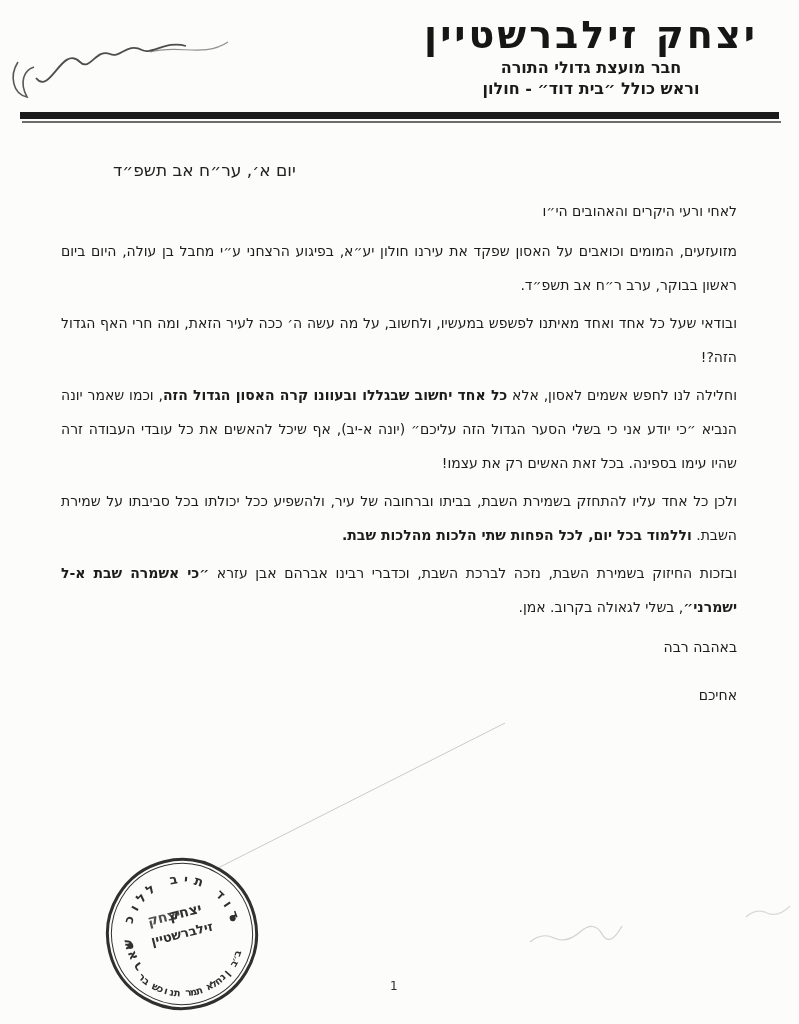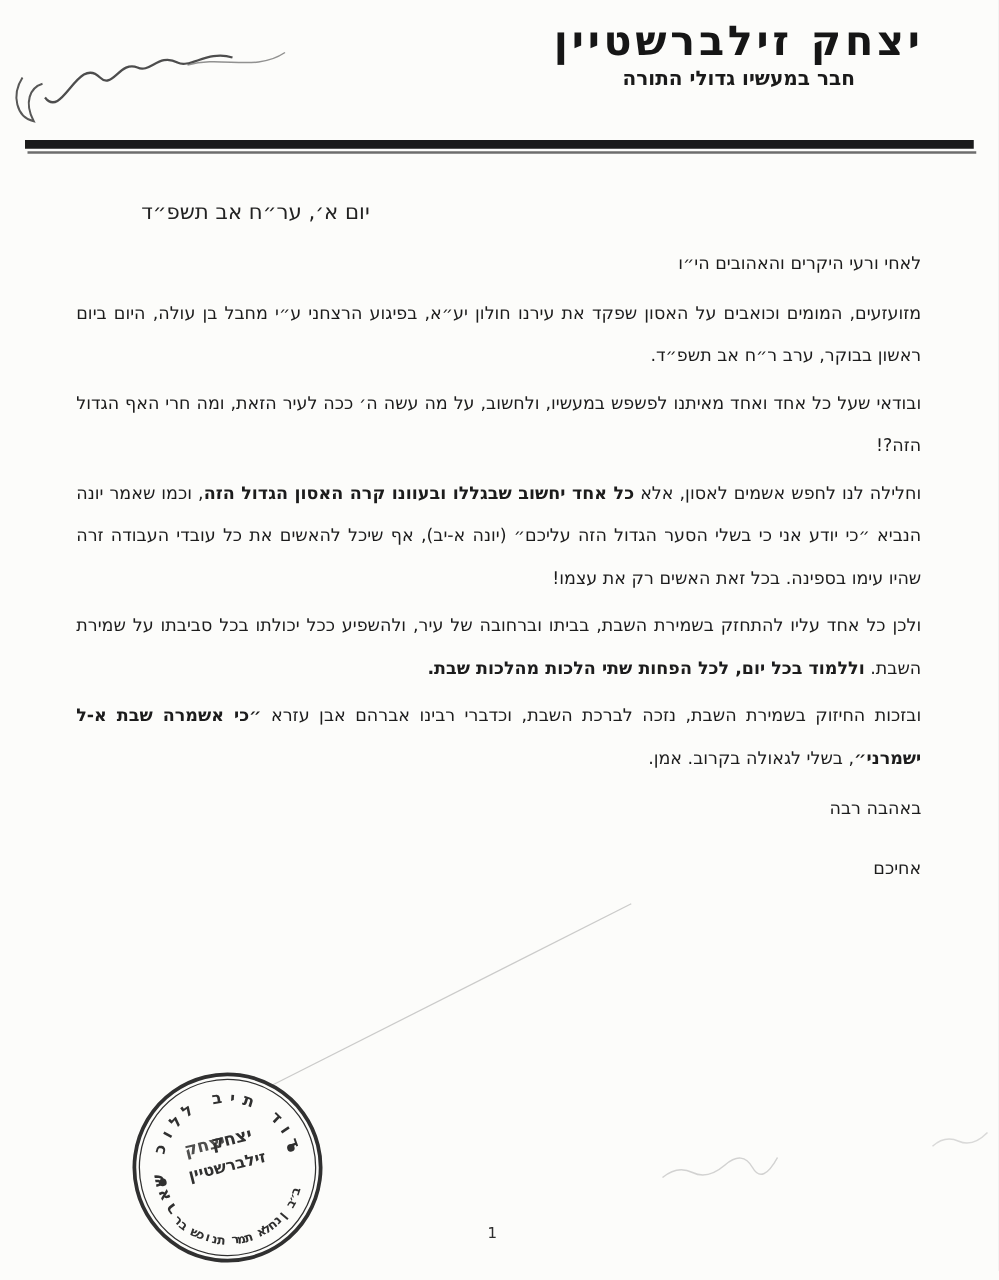--- a/index.html
+++ b/index.html
@@ -3,21 +3,21 @@
 <meta charset="utf-8">
 <style>
   html,body { margin:0; padding:0; background:#e8e8e6; }
   .page {
     position:relative; width:799px; height:1024px; margin:0 auto;
     background:#fcfcfa; overflow:hidden;
     font-family:"DejaVu Sans", sans-serif; color:#1d1d1d;
   }
   
   .letterhead { position:absolute; top:13px; right:40px; width:336px; text-align:center; direction:rtl; }
-  .letterhead-name { font-size:33px; font-weight:bold; letter-spacing:3px; white-space:nowrap; color:#161616; }
+  .letterhead-name { font-size:38px; font-weight:bold; letter-spacing:3px; white-space:nowrap; color:#161616; }
   .letterhead-role { font-size:16px; font-weight:bold; line-height:21px; color:#1a1a1a; }
   
   .rule { position:absolute; top:112px; left:20px; width:759px; height:7px; background:#1b1b1b; }
   .rule::after { content:""; position:absolute; top:9px; left:2px; right:-2px; height:2px; background:#6d6d6d; }
   
   .date-line { position:absolute; top:160px; left:113px; direction:rtl; font-size:17px; color:#222; }
   
   .letter-body {
     position:absolute; top:194px; right:62px; width:676px;
     direction:rtl; text-align:justify;
@@ -48,21 +48,22 @@
   .overlay { position:absolute; inset:0; pointer-events:none; }
   .page-number { position:absolute; left:390px; top:979px; font-size:12px; color:#2d2d2d; }
 </style>
 </head>
 <body>
 
 <div class="page">
 
   <div class="letterhead">
     <div class="letterhead-name">יצחק זילברשטיין</div>
-    <div class="letterhead-role">חבר במעשיו גדולי התורה</div>
+    <div class="letterhead-role">חבר מועצת גדולי התורה</div>
+    <div class="letterhead-role">וראש כולל ״בית דוד״ - חולון</div>
   </div>
 
   <div class="rule"></div>
 
   <div class="date-line">יום א׳, ער״ח אב תשפ״ד</div>
 
   <div class="letter-body">
     <div class="salutation">לאחי ורעי היקרים והאהובים הי״ו</div>
     <div>
         <p class="para"><span>מזועזעים, המומים וכואבים על האסון שפקד את עירנו חולון יע״א, בפיגוע הרצחני ע״י מחבל בן עולה, היום ביום ראשון בבוקר, ערב ר״ח אב תשפ״ד.</span></p>

